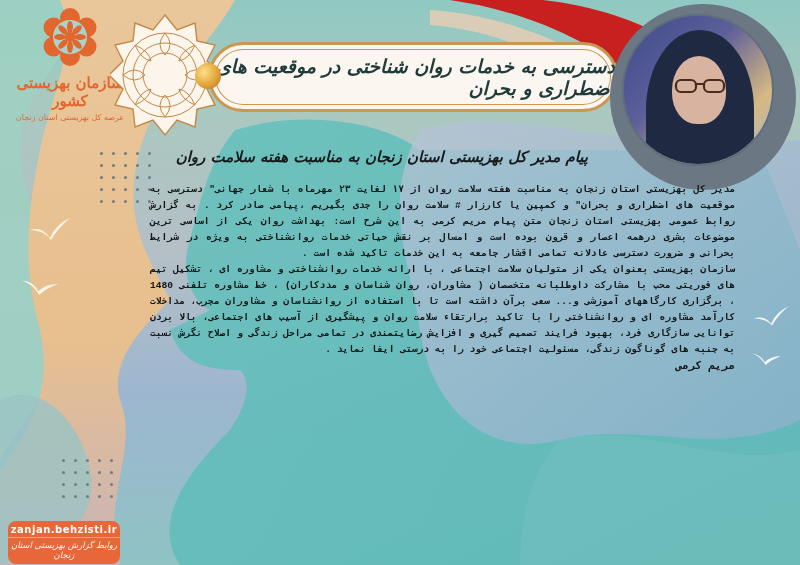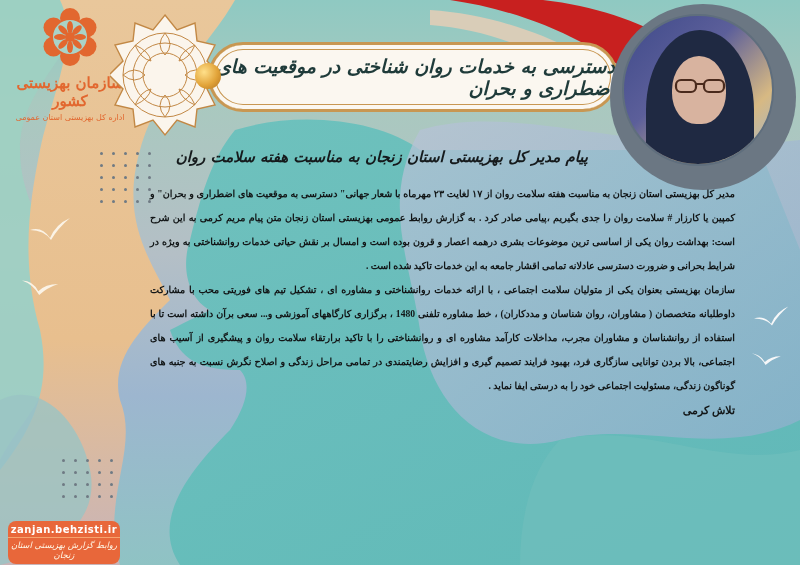--- a/index.html
+++ b/index.html
@@ -50,21 +50,21 @@
 
   
   .subtitle {
     position: absolute; right: 212px; top: 148px; direction: rtl;
     font-family: "DejaVu Serif", serif; font-style: italic; font-weight: bold; font-size: 15px; color: #151a1c;
   }
 
   
   .content {
     position: absolute; left: 150px; top: 182px; width: 585px; direction: rtl; text-align: justify;
-    font-family: Liberation Serif, serif; font-size: 9.6px; font-weight: bold; color: #121617; line-height: 24px;
+    font-family: Liberation Mono, monospace; font-size: 9.6px; font-weight: bold; color: #121617; line-height: 16px;
   }
   .content p { margin: 0; }
   .signature { font-size: 11px; font-weight: bold; margin-top: 2px; }
 
   
   .footer-badge { position: absolute; left: 8px; top: 521px; width: 112px; }
   .footer-url {
     display: block; background: #e8673a; color: #fff; font-family: "DejaVu Sans", sans-serif; font-size: 10px;
     font-weight: bold; letter-spacing: 0.5px; text-align: center; border-radius: 8px 8px 0 0; padding: 3px 0 2px;
   }
@@ -185,21 +185,21 @@
       <ellipse cx="-10" cy="0" rx="6" ry="3"></ellipse>
         <ellipse cx="10" cy="0" rx="6" ry="3"></ellipse>
       <ellipse cx="7" cy="7" rx="3" ry="6" transform="rotate(-45 7 7)"></ellipse>
         <ellipse cx="-7" cy="-7" rx="3" ry="6" transform="rotate(-45 -7 -7)"></ellipse>
       <ellipse cx="7" cy="-7" rx="3" ry="6" transform="rotate(45 7 -7)"></ellipse>
         <ellipse cx="-7" cy="7" rx="3" ry="6" transform="rotate(45 -7 7)"></ellipse>
     </g>
     <circle cx="0" cy="0" r="5" fill="#e2672f"></circle>
   </svg>
   <div class="logo-title">سازمان بهزیستی کشور</div>
-  <div class="logo-sub">اداره کل بهزیستی استان عمومی</div>
+  <div class="logo-sub">عرصه کل بهزیستی استان زنجان</div>
 </div>
 
 <svg class="red-arc" viewBox="0 0 240 120">
   <path d="M20 30 C90 40 170 70 230 130 L240 120 L240 70 C190 40 110 20 20 30 Z" fill="#c8201f"></path>
   <path d="M0 40 C80 45 160 80 220 130 L180 130 C130 90 70 60 0 55 Z" fill="#d9cdb8"></path>
 </svg>
 
 <svg class="mandala" width="110" height="130" viewBox="-55 -65 110 130">
   <g fill="#fbf5ec" stroke="#c28845" stroke-width="1.4">
     <polygon points="0,-60 12,-45 30,-52 32,-34 50,-30 42,-14 56,0 42,14 50,30 32,34 30,52 12,45 0,60 -12,45 -30,52 -32,34 -50,30 -42,14 -56,0 -42,-14 -50,-30 -32,-34 -30,-52 -12,-45"></polygon>
@@ -233,19 +233,19 @@
     <rect x="30" y="2" width="20" height="12" rx="5" fill="none" stroke="#4a2a1c" stroke-width="2.2"></rect>
     <line x1="22" y1="6" x2="30" y2="6" stroke="#4a2a1c" stroke-width="2"></line>
   </svg>
 </div>
 
 <div class="subtitle">پیام مدیر کل بهزیستی استان زنجان به مناسبت هفته سلامت روان</div>
 
 <div class="content">
   <p>مدیر کل بهزیستی استان زنجان به مناسبت هفته سلامت روان از ۱۷ لغایت ۲۳ مهرماه با  شعار جهانی" دسترسی به موقعیت های اضطراری و بحران"  و کمپین یا کارزار # سلامت روان  را جدی بگیریم ،پیامی صادر کرد . به گزارش روابط عمومی بهزیستی استان زنجان متن پیام مریم کرمی به این شرح است:  بهداشت روان یکی از اساسی ترین موضوعات بشری درهمه اعصار و قرون بوده است و  امسال بر نقش حیاتی خدمات روانشناختی به ویژه در شرایط بحرانی و ضرورت دسترسی عادلانه تمامی اقشار جامعه به این  خدمات تاکید شده است  .</p>
   <p>سازمان بهزیستی بعنوان یکی از متولیان سلامت اجتماعی ، با ارائه خدمات روانشناختی و مشاوره ای ، تشکیل تیم های فوریتی محب با مشارکت داوطلبانه متخصصان ( مشاوران، روان شناسان و مددکاران) ، خط مشاوره تلفنی 1480  ، برگزاری کارگاههای آموزشی و... سعی برآن داشته است تا با استفاده از روانشناسان و مشاوران مجرب، مداخلات کارآمد مشاوره ای و روانشناختی را با تاکید برارتقاء سلامت روان و پیشگیری از آسیب های اجتماعی، بالا بردن توانایی سازگاری فرد، بهبود فرایند تصمیم گیری و افزایش رضایتمندی در تمامی مراحل زندگی و اصلاح نگرش نسبت به جنبه های گوناگون زندگی، مسئولیت اجتماعی خود را به درستی ایفا نماید .</p>
-  <p class="signature">تلاش کرمی</p>
+  <p class="signature">مریم کرمی</p>
 </div>
 
 <div class="footer-badge">
   <span class="footer-url">zanjan.behzisti.ir</span>
   <span class="footer-dept">روابط گزارش بهزیستی استان زنجان</span>
 </div>
 
 </body></html>

